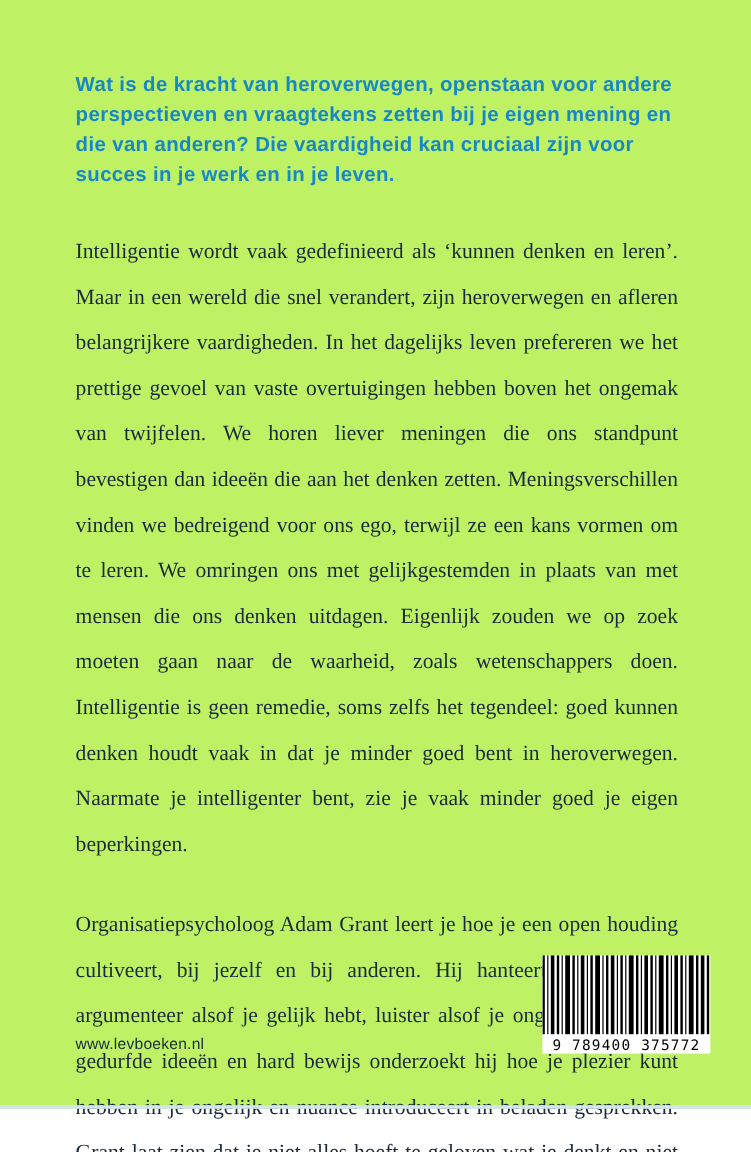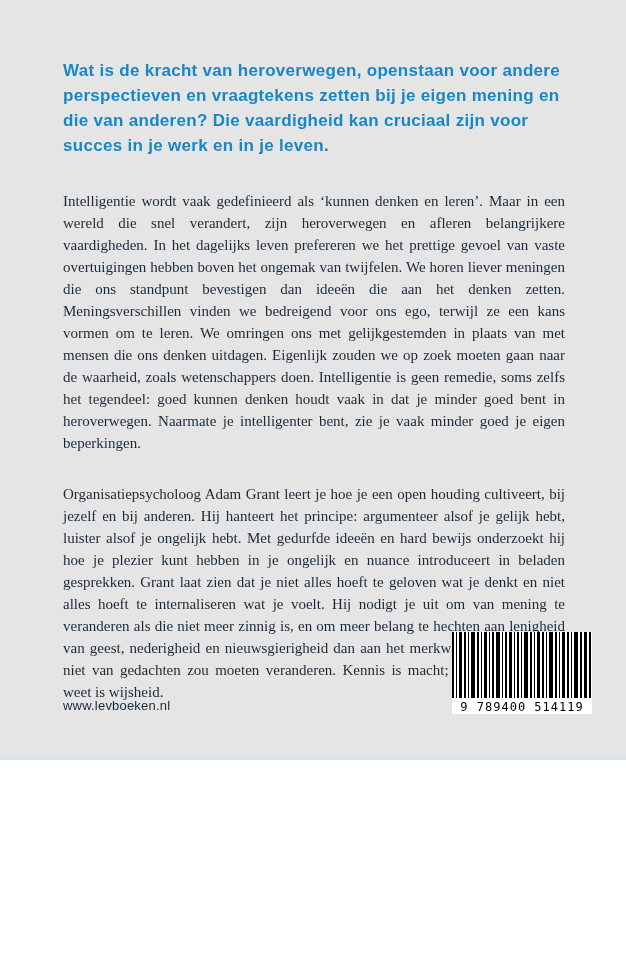--- a/index.html
+++ b/index.html
@@ -6,39 +6,39 @@
   html, body { width: 626px; height: 960px; }
   body {
     background: #ffffff;
     font-family: "Liberation Serif", serif;
     position: relative;
     overflow: hidden;
   }
   .page {
     position: relative;
     width: 626px;
-    height: 760px;
-    background: #e5e5e5;
+    height: 924px;
+    background: #bef264;
   }
   .content {
     padding: 58px 61px 0 63px;
   }
   .intro {
     font-family: "Liberation Sans", sans-serif;
     font-weight: bold;
     font-size: 17px;
     line-height: 25px;
     letter-spacing: 0.3px;
     color: #1787c6;
     margin-bottom: 32px;
     text-align: left;
   }
   .para {
-    font-size: 15px;
-    line-height: 22px;
+    font-size: 18px;
+    line-height: 38px;
     color: #1b2a38;
     text-align: justify;
     margin-bottom: 29px;
   }
   .footer-website {
     position: absolute;
     left: 63px;
     bottom: 47px;
     font-family: "Liberation Sans", sans-serif;
     font-size: 13px;
@@ -120,18 +120,18 @@
       <rect x="103" y="0" width="2" height="66" fill="#000"></rect>
       <rect x="107" y="0" width="1" height="66" fill="#000"></rect>
       <rect x="110" y="0" width="3" height="66" fill="#000"></rect>
       <rect x="115" y="0" width="2" height="66" fill="#000"></rect>
       <rect x="119" y="0" width="1" height="66" fill="#000"></rect>
       <rect x="122" y="0" width="4" height="66" fill="#000"></rect>
       <rect x="128" y="0" width="2" height="66" fill="#000"></rect>
       <rect x="132" y="0" width="3" height="66" fill="#000"></rect>
       <rect x="137" y="0" width="2" height="66" fill="#000"></rect>
     </svg>
-    <div class="barcode-digits">9 789400 514119</div>
+    <div class="barcode-digits">9 789400 375772</div>
   </div>
 
   <div class="bottom-edge"></div>
 
 </div>
 
 </body></html>

